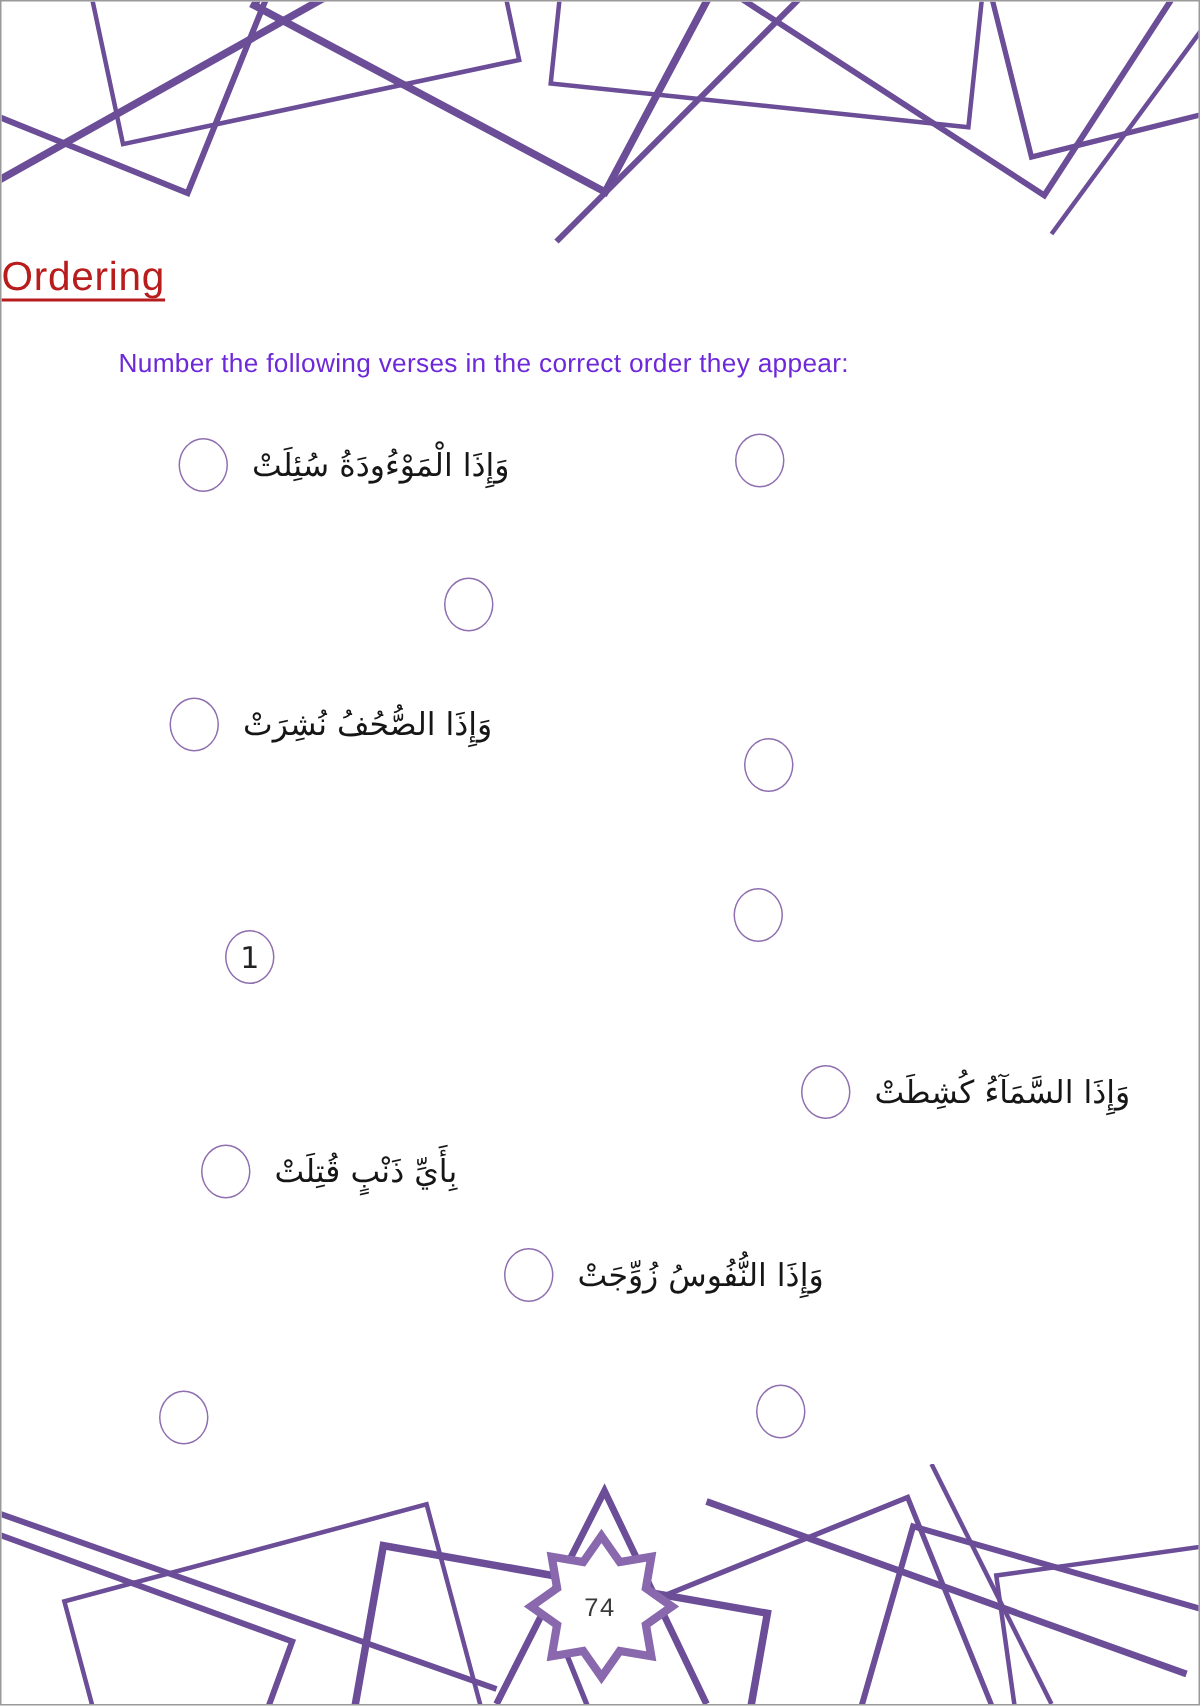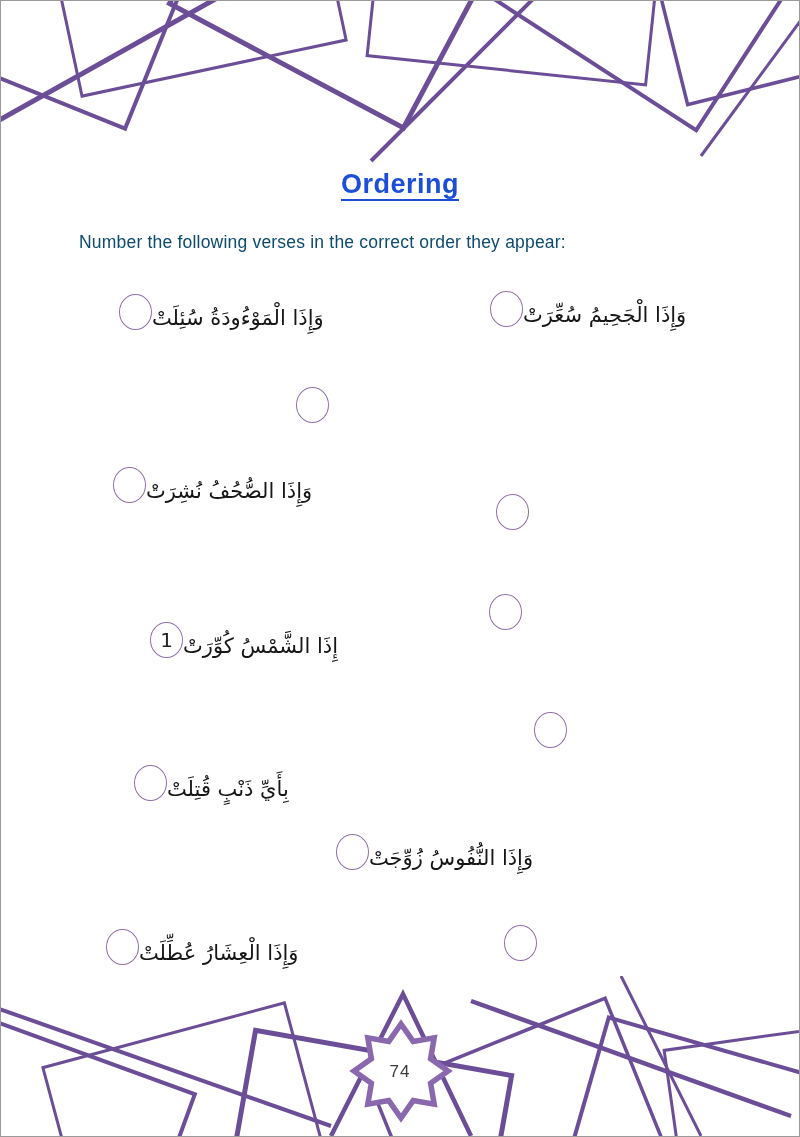--- a/index.html
+++ b/index.html
@@ -5,30 +5,30 @@
   html,body{margin:0;padding:0;}
   body{
     width:800px;height:1137px;position:relative;background:#ffffff;
     font-family:"Liberation Sans",sans-serif;overflow:hidden;
     border:1px solid #9a9a9a;box-sizing:border-box;
   }
   .deco{position:absolute;left:0;pointer-events:none;}
   .deco-top{top:0;}
   .deco-bottom{bottom:0;}
   .page-title{
-    position:absolute;top:168px;left:0;width:100%;text-align:center;
-    font-size:27px;font-weight:700;color:#1d4ed8;letter-spacing:.5px;
+    position:absolute;top:168px;left:0;width:100%;
+    font-size:27px;font-weight:400;color:#b91c1c;letter-spacing:.5px;
     text-decoration:underline;text-decoration-thickness:2px;text-underline-offset:6px;
   }
   .instructions{
     position:absolute;left:78px;top:231px;font-size:17.5px;font-weight:500;
-    color:#0c4a6e;letter-spacing:.2px;
+    color:#6d28d9;letter-spacing:.2px;
   }
   .verse{
-    position:absolute;display:flex;align-items:flex-end;gap:0;height:40px;
+    position:absolute;display:flex;align-items:center;gap:16px;height:40px;
   }
   .circle{
     width:33px;height:36px;border:1.6px solid #8f6fb0;border-radius:50%;
     background:#fff;box-sizing:border-box;flex:0 0 auto;
     display:flex;align-items:center;justify-content:center;
     font-size:20px;color:#222;font-family:"DejaVu Sans",sans-serif;
   }
   .arabic{
     direction:rtl;white-space:nowrap;font-family:"DejaVu Sans",sans-serif;
     font-size:21px;color:#161616;
@@ -86,51 +86,49 @@
 <div class="page-title">Ordering</div>
 
 <div class="instructions">Number the following verses in the correct order they appear:</div>
 
 <div class="verse v1">
   <span class="circle"></span>
   <span class="arabic">وَإِذَا الْمَوْءُودَةُ سُئِلَتْ</span>
 </div>
 <div class="verse v2">
   <span class="circle"></span>
-  <span class="arabic">وَإِذَا الْجَحِيمُ سُعِّرَتْ</span>
 </div>
 <div class="verse v3">
   <span class="circle"></span>
 </div>
 <div class="verse v4">
   <span class="circle"></span>
   <span class="arabic">وَإِذَا الصُّحُفُ نُشِرَتْ</span>
 </div>
 <div class="verse v5">
   <span class="circle"></span>
 </div>
 <div class="verse v6">
   <span class="circle"></span>
 </div>
 <div class="verse v7">
   <span class="circle">1</span>
-  <span class="arabic">إِذَا الشَّمْسُ كُوِّرَتْ</span>
 </div>
 <div class="verse v8">
   <span class="circle"></span>
+  <span class="arabic">وَإِذَا السَّمَآءُ كُشِطَتْ</span>
 </div>
 <div class="verse v9">
   <span class="circle"></span>
   <span class="arabic">بِأَيِّ ذَنْبٍ قُتِلَتْ</span>
 </div>
 <div class="verse v10">
   <span class="circle"></span>
   <span class="arabic">وَإِذَا النُّفُوسُ زُوِّجَتْ</span>
 </div>
 <div class="verse v11">
   <span class="circle"></span>
-  <span class="arabic">وَإِذَا الْعِشَارُ عُطِّلَتْ</span>
 </div>
 <div class="verse v12">
   <span class="circle"></span>
 </div>
 
 <div class="page-num">74</div>
 
 </body></html>

